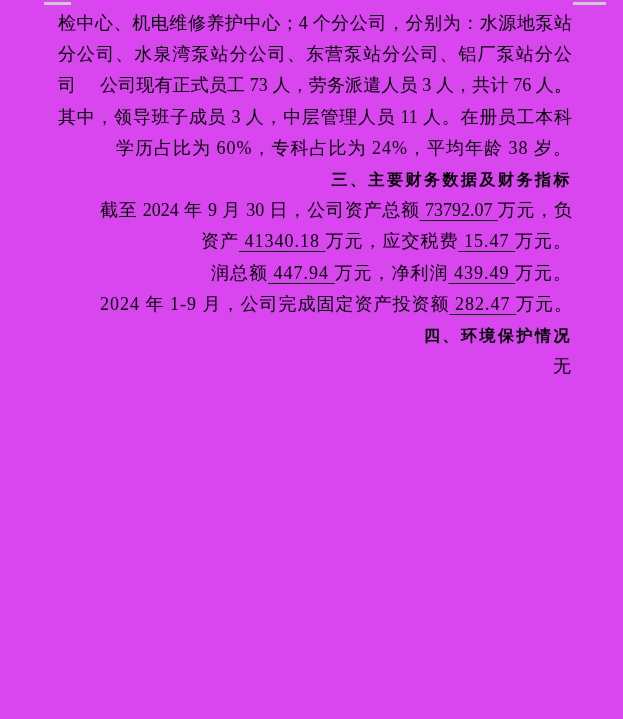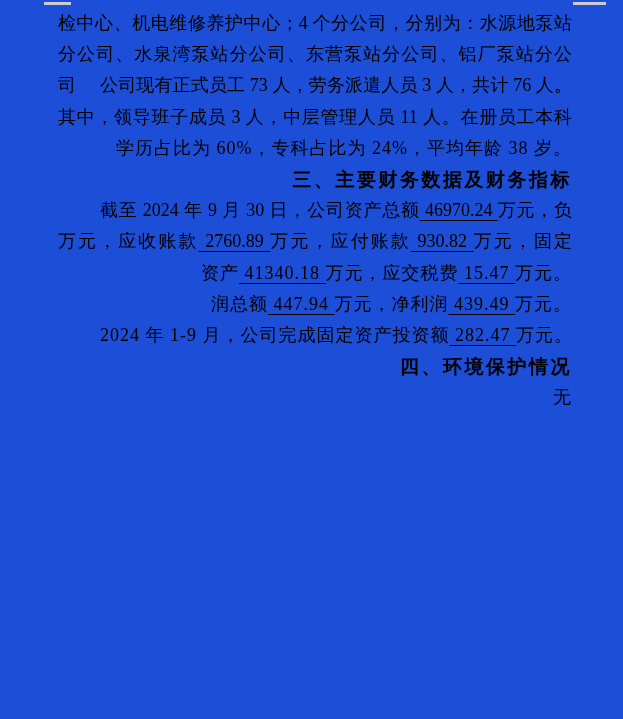--- a/index.html
+++ b/index.html
@@ -11,21 +11,21 @@
     width: 623px;
     height: 719px;
     font-family: "Liberation Serif", serif;
     color: #000000;
     overflow: hidden;
   }
   .page {
     position: relative;
     width: 623px;
     height: 719px;
-    background: #1d4ed8;
+    background: #d946ef;
     overflow: hidden;
   }
   .artifact {
     position: absolute;
     top: 2px;
     height: 3px;
     background: #cbcbcb;
   }
   .artifact-left  { left: 44px;  width: 27px; }
   .artifact-right { left: 573px; width: 33px; }
@@ -50,21 +50,21 @@
     text-align-last: justify;
     text-justify: inter-character;
   }
   .line.indent {
     text-indent: 42px;
     font-family: Liberation Serif, serif;
   }
   .line.heading {
     font-family: "Liberation Sans", sans-serif;
     font-weight: bold;
-    font-size: 19px;
+    font-size: 16px;
     letter-spacing: 2.5px;
   }
   .u {
     text-decoration: underline;
     text-decoration-thickness: 1px;
     text-decoration-color: #000;
     text-underline-offset: 4px;
   }
 </style>
 </head>
@@ -73,21 +73,20 @@
 <div class="page">
   <div class="artifact artifact-left"></div>
   <div class="artifact artifact-right"></div>
   <div class="doc" id="doc">
       <div class="line fill"><span>检中心、机电维修养护中心；4 个分公司，分别为：水源地泵站</span></div>
       <div class="line fill"><span>分公司、水泉湾泵站分公司、东营泵站分公司、铝厂泵站分公司。</span></div>
       <div class="line indent fill"><span>公司现有正式员工 73 人，劳务派遣人员 3 人，共计 76 人。</span></div>
       <div class="line fill"><span>其中，领导班子成员 3 人，中层管理人员 11 人。在册员工本科</span></div>
       <div class="line"><span>学历占比为 60%，专科占比为 24%，平均年龄 38 岁。</span></div>
       <div class="line indent heading"><span>三、主要财务数据及财务指标</span></div>
-      <div class="line indent fill"><span>截至 2024 年 9 月 30 日，公司资产总额</span><span class="u"> 46970.24 </span><span>万元，负</span></div>
-      <div class="line fill"><span>万元，应收账款</span><span class="u"> 2760.89 </span><span>万元，应付账款</span><span class="u"> 930.82 </span><span>万元，固定</span></div>
+      <div class="line indent fill"><span>截至 2024 年 9 月 30 日，公司资产总额</span><span class="u"> 73792.07 </span><span>万元，负</span></div>
       <div class="line"><span>资产</span><span class="u"> 41340.18 </span><span>万元，应交税费</span><span class="u"> 15.47 </span><span>万元。</span></div>
       <div class="line"><span>润总额</span><span class="u"> 447.94 </span><span>万元，净利润</span><span class="u"> 439.49 </span><span>万元。</span></div>
       <div class="line indent"><span>2024 年 1-9 月，公司完成固定资产投资额</span><span class="u"> 282.47 </span><span>万元。</span></div>
       <div class="line indent heading"><span>四、环境保护情况</span></div>
       <div class="line indent"><span>无</span></div>
     </div>
 </div>
 
 </body></html>

